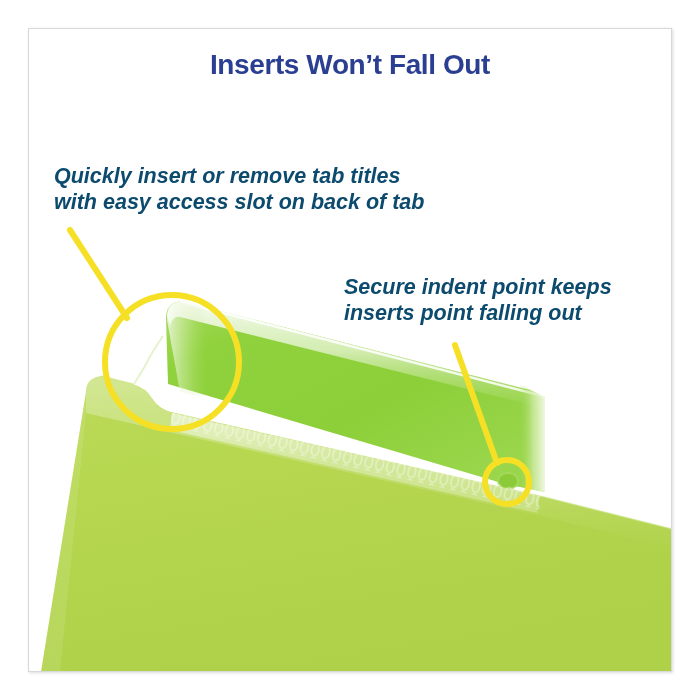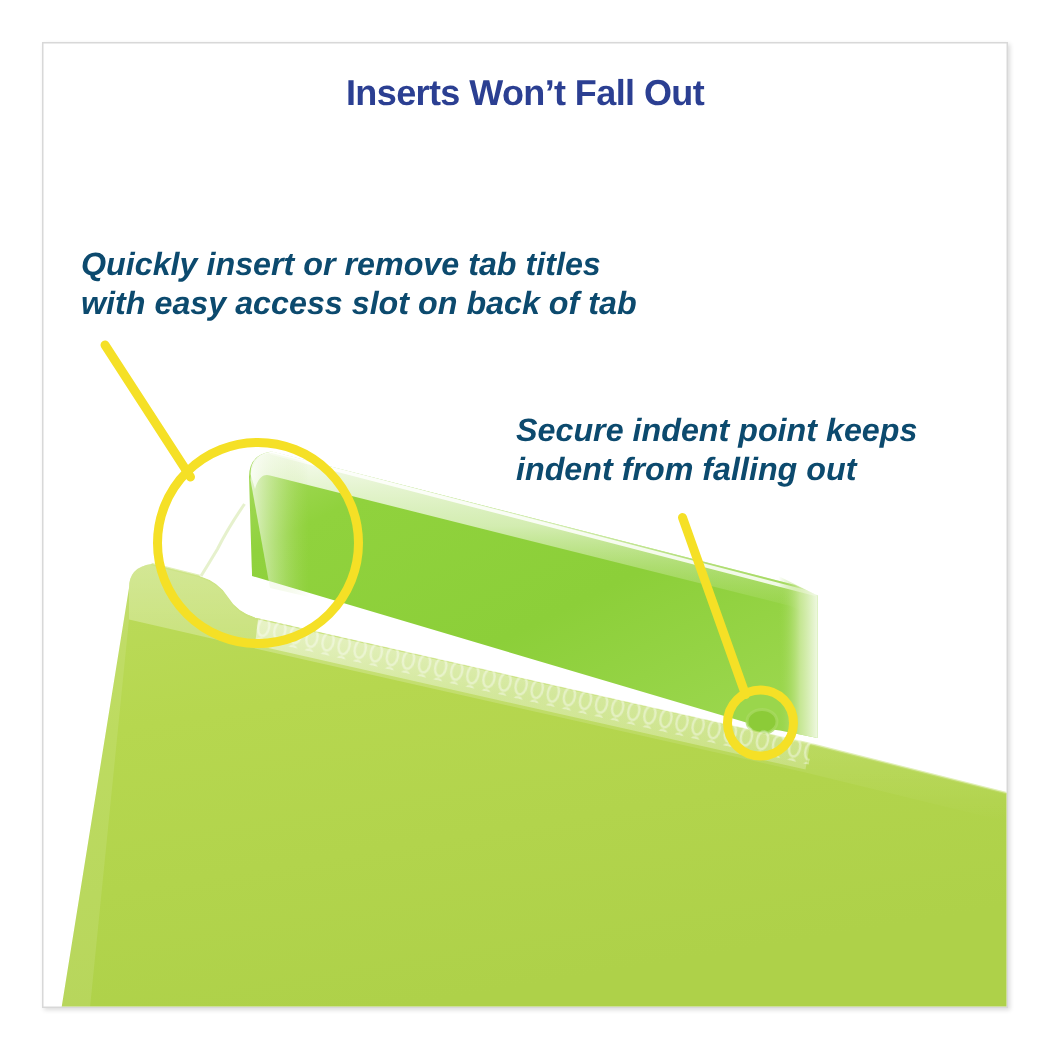--- a/index.html
+++ b/index.html
@@ -32,21 +32,21 @@
     left: 0; top: 0;
     width: 700px;
     height: 700px;
   }
   #headline {
     position: absolute;
     left: 0;
     top: 49px;
     width: 700px;
     text-align: center;
-    font-size: 24px;
+    font-size: 28px;
     font-weight: bold;
     letter-spacing: -0.4px;
     color: #2b3f92;
     white-space: nowrap;
   }
   .callout-text {
     position: absolute;
     font-style: italic;
     font-weight: bold;
     color: #0c4a6e;
@@ -231,17 +231,17 @@
 
     <div id="headline">Inserts Won’t Fall Out</div>
 
     <div id="callout-left-text" class="callout-text">
       <div>Quickly insert or remove tab titles</div>
       <div>with easy access slot on back of tab</div>
     </div>
 
     <div id="callout-right-text" class="callout-text">
       <div>Secure indent point keeps</div>
-      <div>indent from falling out</div>
+      <div>inserts point falling out</div>
     </div>
 
   </div>
 </div>
 
 </body></html>

